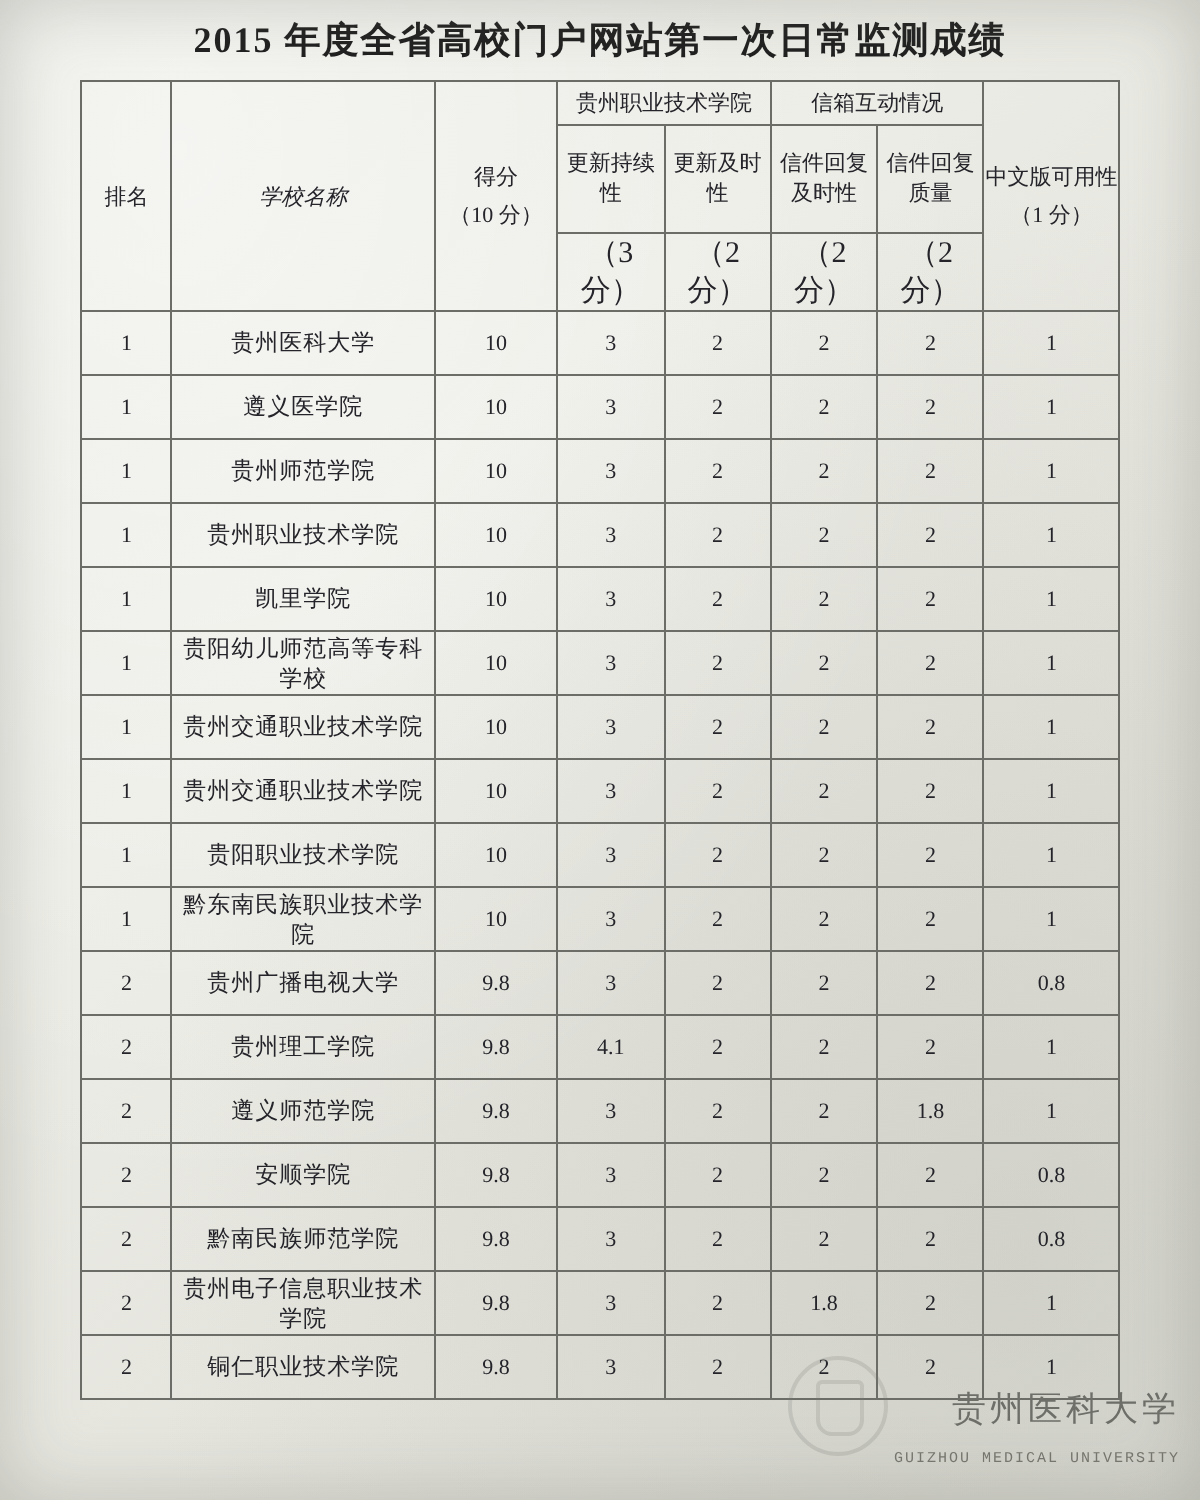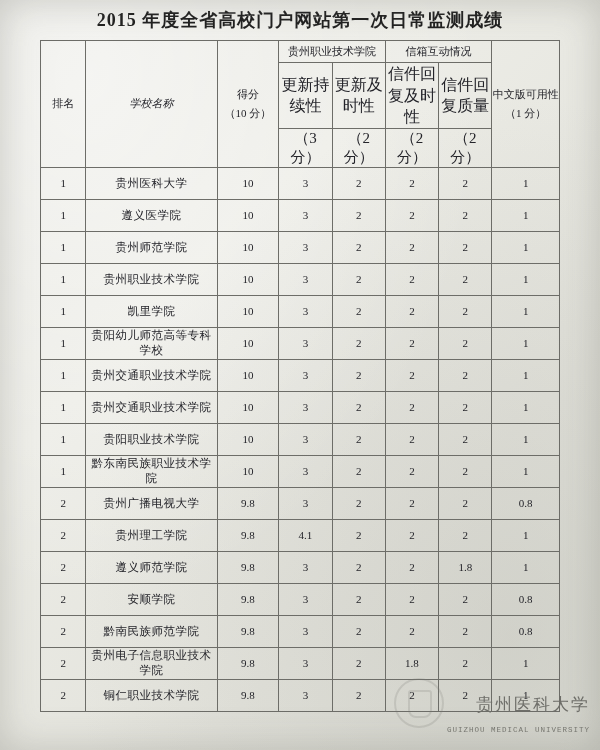--- a/index.html
+++ b/index.html
@@ -55,21 +55,21 @@
     color: #24242a;
     font-weight: normal;
     padding: 0;
   }
   .hdr-group {
     height: 22px;
     font-size: 11px;
   }
   .hdr-sub {
     height: 54px;
-    font-size: 16px;
+    font-size: 11px;
     line-height: 1.35;
   }
   .hdr-pts {
     height: 26px;
     font-size: 15px;
   }
   .col-rank { width: 50px; }
   .col-school { width: 150px; font-style: italic; }
   .col-score { width: 67px; }
   .col-ent { width: 56px; }

